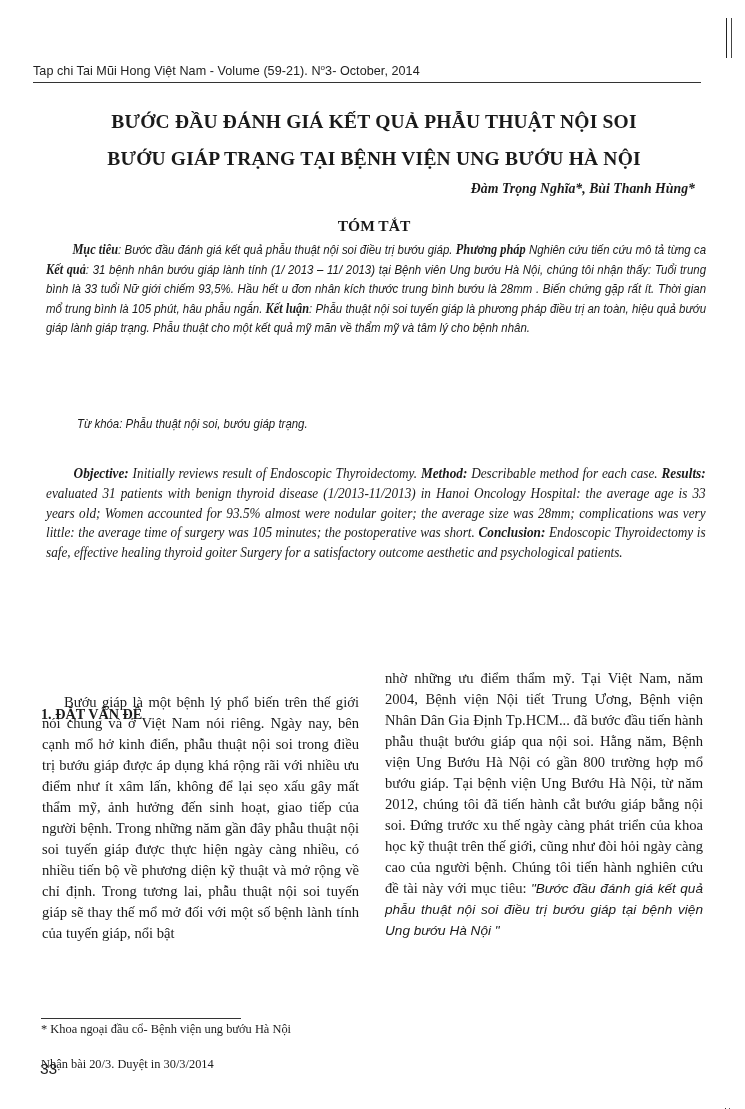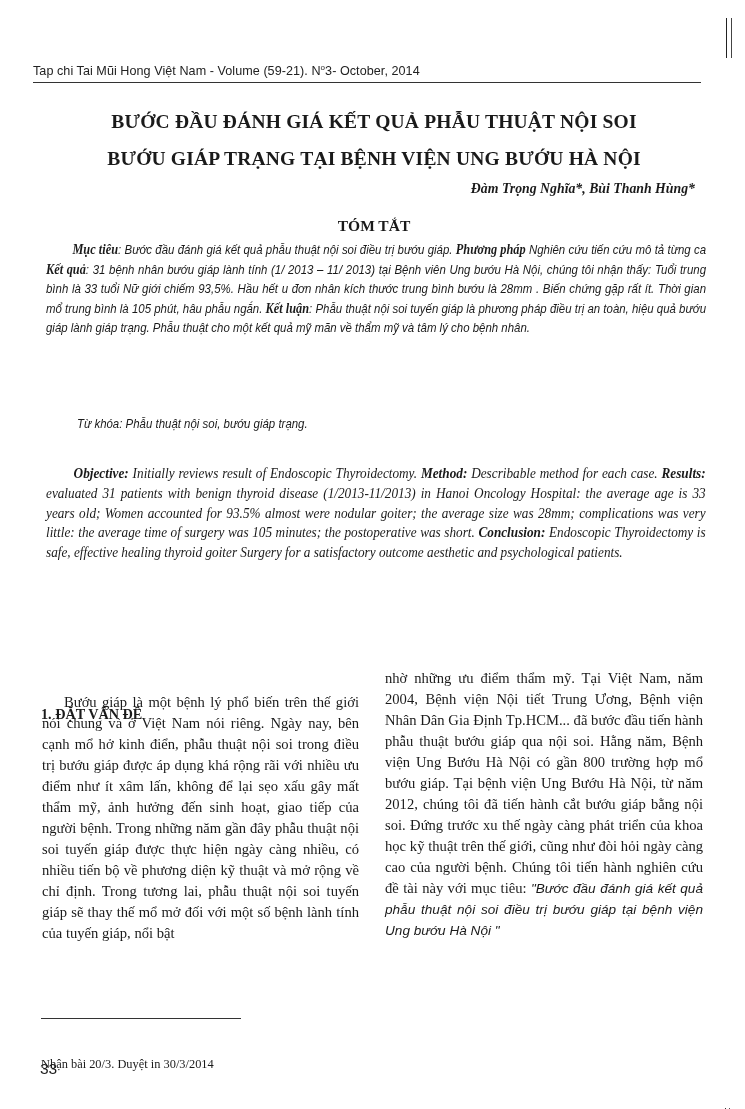--- a/index.html
+++ b/index.html
@@ -67,17 +67,18 @@
 
   <div class="col-head">1. ĐẶT VẤN ĐỀ</div>
   <div class="col left">
     <p>Bướu giáp là một bệnh lý phổ biến trên thế giới nói chung và ở Việt Nam nói riêng. Ngày nay, bên cạnh mổ hở kinh điển, phẫu thuật nội soi trong điều trị bướu giáp được áp dụng khá rộng rãi với nhiều ưu điểm như ít xâm lấn, không để lại sẹo xấu gây mất thẩm mỹ, ảnh hưởng đến sinh hoạt, giao tiếp của người bệnh. Trong những năm gần đây phẫu thuật nội soi tuyến giáp được thực hiện ngày càng nhiều, có nhiều tiến bộ về phương diện kỹ thuật và mở rộng về chỉ định. Trong tương lai, phẫu thuật nội soi tuyến giáp sẽ thay thế mổ mở đối với một số bệnh lành tính của tuyến giáp, nổi bật</p>
   </div>
   <div class="col right">
     <p><span>nhờ những ưu điểm thẩm mỹ. Tại Việt Nam, năm 2004, Bệnh viện Nội tiết Trung Ương, Bệnh viện Nhân Dân Gia Định Tp.HCM... đã bước đầu tiến hành phẫu thuật bướu giáp qua nội soi. Hằng năm, Bệnh viện Ung Bướu Hà Nội có gần 800 trường hợp mổ bướu giáp. Tại bệnh viện Ung Bướu Hà Nội, từ năm 2012, chúng tôi đã tiến hành cắt bướu giáp bằng nội soi. Đứng trước xu thế ngày càng phát triển của khoa học kỹ thuật trên thế giới, cũng như đòi hỏi ngày càng cao của người bệnh. Chúng tôi tiến hành nghiên cứu đề tài này với mục tiêu: </span><i>"Bước đầu đánh giá kết quả phẫu thuật nội soi điều trị bướu giáp tại bệnh viện Ung bướu Hà Nội "</i></p>
   </div>
 
   <div class="fn-rule"></div>
+  <div class="footnote f1">* Khoa ngoại đầu cổ- Bệnh viện ung bướu Hà Nội</div>
   <div class="footnote f2">Nhận bài 20/3. Duyệt in 30/3/2014</div>
   <div class="page-number">33</div>
 
   <div class="scan-mark-bottom"></div>
 </div>
 
 </body></html>

